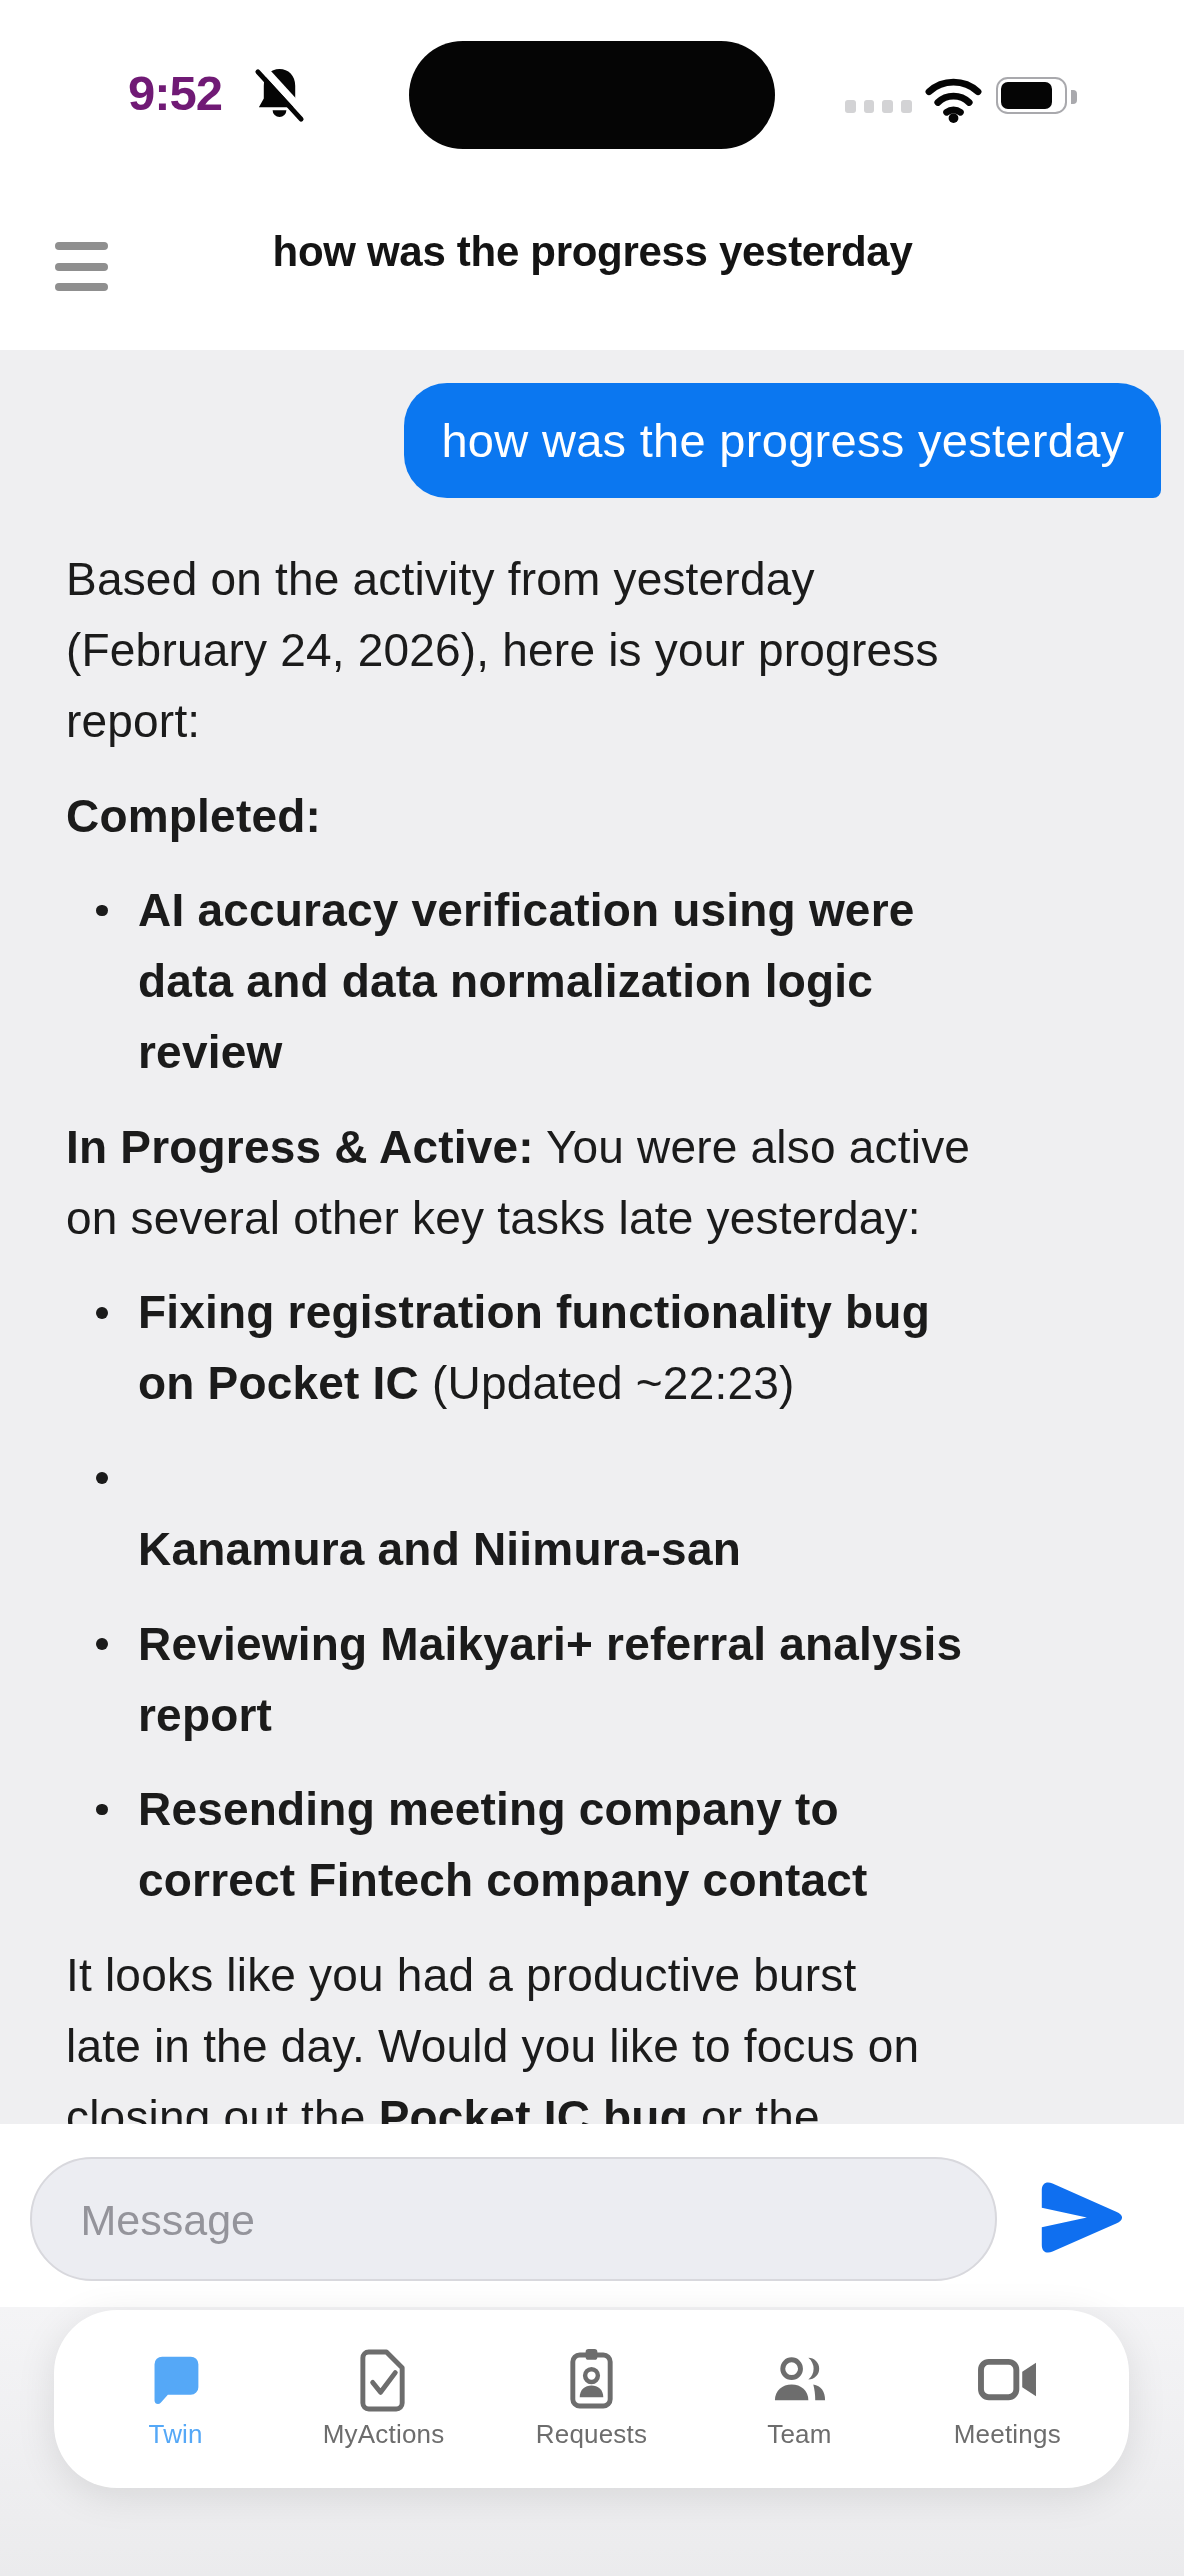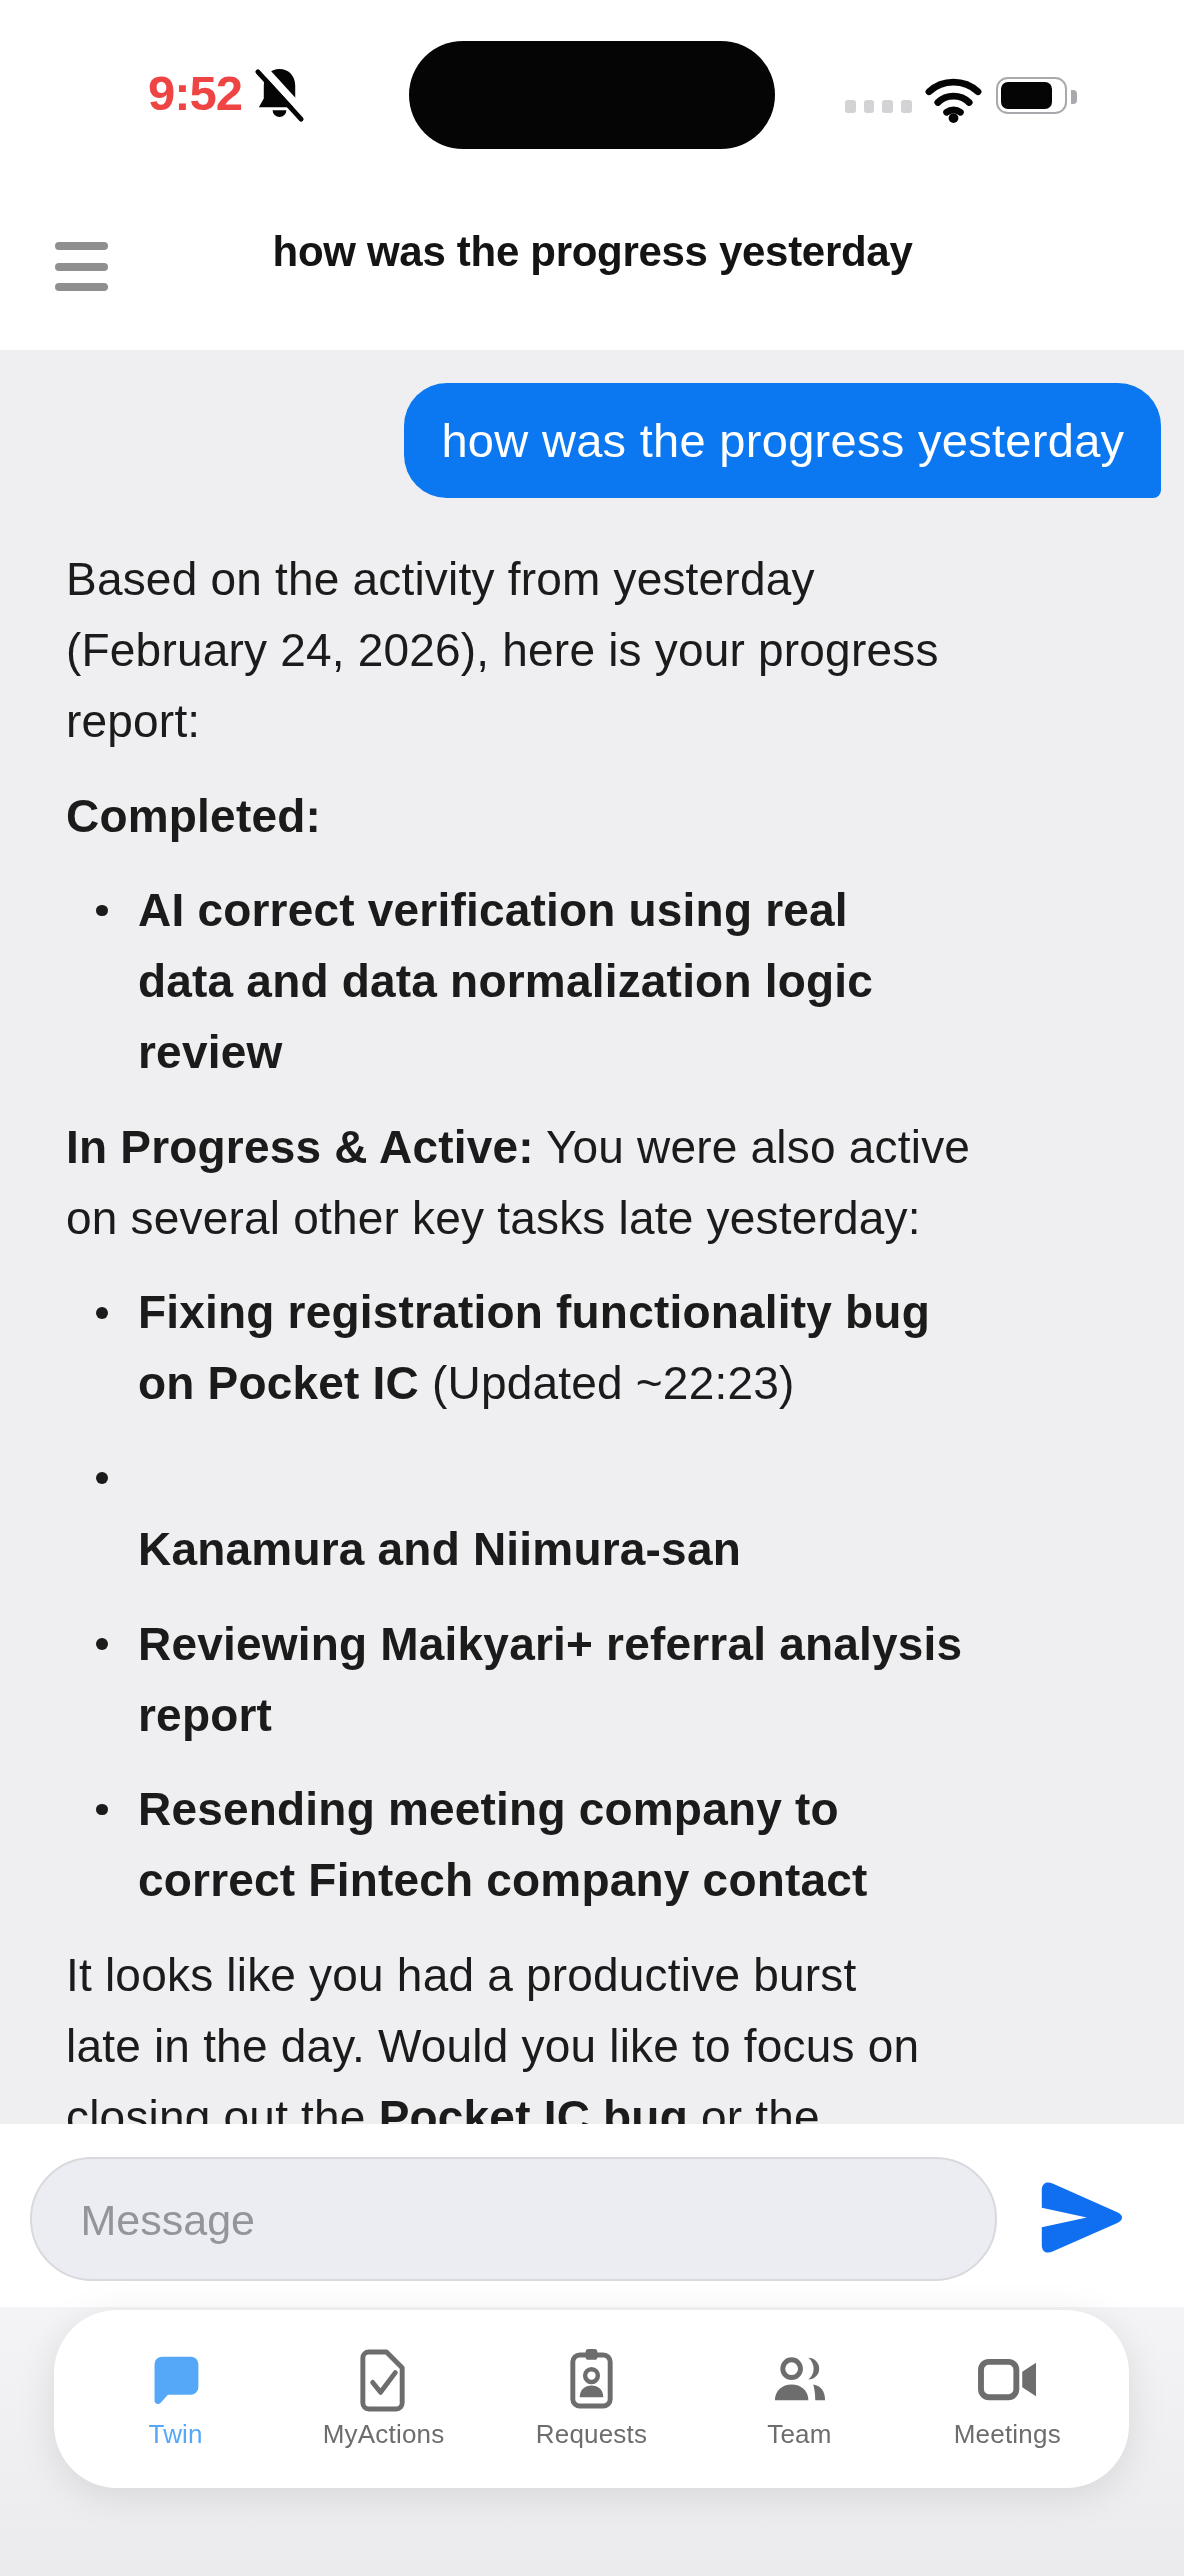--- a/index.html
+++ b/index.html
@@ -1,21 +1,21 @@
 <!DOCTYPE html>
 <html><head>
 <meta charset="utf-8">
 <style>
   html,body{margin:0;padding:0;}
   body{width:1185px;height:2576px;background:#ffffff;font-family:"Liberation Sans","DejaVu Sans",sans-serif;-webkit-font-smoothing:antialiased;}
   .phone{position:relative;width:1185px;height:2576px;overflow:hidden;background:#ffffff;}
 
   
   .status-bar{position:absolute;left:0;top:0;width:1185px;height:157px;background:#ffffff;}
-  .sb-time{position:absolute;left:148px;top:65px;font-size:49px;font-weight:700;letter-spacing:-1px;color:#ef4444;}
+  .sb-time{position:absolute;left:128px;top:65px;font-size:49px;font-weight:700;letter-spacing:-1px;color:#701a75;}
   .bell{position:absolute;left:252px;top:65px;width:55px;height:61px;}
   .island{position:absolute;left:409px;top:41px;width:366px;height:108px;border-radius:54px;background:#050505;}
   .cell-dots{position:absolute;left:845px;top:100px;display:flex;gap:7.9px;}
   .cell-dots i{width:10.8px;height:12.8px;border-radius:2.9px;background:#d3d3d5;}
   .wifi{position:absolute;left:923px;top:75px;width:61px;height:49px;}
   .battery{position:absolute;left:996px;top:77px;width:81px;height:39px;}
   .bat-body{position:absolute;left:0;top:0;width:71px;height:37px;border:2.9px solid #a9a9ad;border-radius:11.8px;box-sizing:border-box;}
   .bat-fill{position:absolute;left:4.9px;top:4.9px;width:51px;height:27.5px;border-radius:6.9px;background:#050505;}
   .bat-nub{position:absolute;left:75px;top:12.8px;width:5.9px;height:13.8px;border-radius:0 3.9px 3.9px 0;background:#a9a9ad;}
 
@@ -94,21 +94,21 @@
 
   <div class="chat-area">
     <div class="user-bubble">
       <span>how was the progress yesterday</span>
     </div>
     <div class="assistant-msg" id="assistant-msg">
         <div class="msg-p"><span>Based on the activity from yesterday</span><br><span>(February 24, 2026), here is your progress</span><br><span>report:</span></div>
         <div class="msg-p"><span class="b">Completed:</span></div>
         <div class="msg-li">
           <span class="dot"></span>
-          <div><span class="b">AI correct verification using real</span><br><span class="b">data and data normalization logic</span><br><span class="b">review</span></div>
+          <div><span class="b">AI accuracy verification using were</span><br><span class="b">data and data normalization logic</span><br><span class="b">review</span></div>
         </div>
         <div class="msg-p"><span class="b">In Progress &amp; Active:</span><span> You were also active</span><br><span>on several other key tasks late yesterday:</span></div>
         <div class="msg-li">
           <span class="dot"></span>
           <div><span class="b">Fixing registration functionality bug</span><br><span class="b">on Pocket IC</span><span> (Updated ~22:23)</span></div>
         </div>
         <div class="msg-li">
           <span class="dot"></span>
           <div><br><span class="b">Kanamura and Niimura-san</span></div>
         </div>

